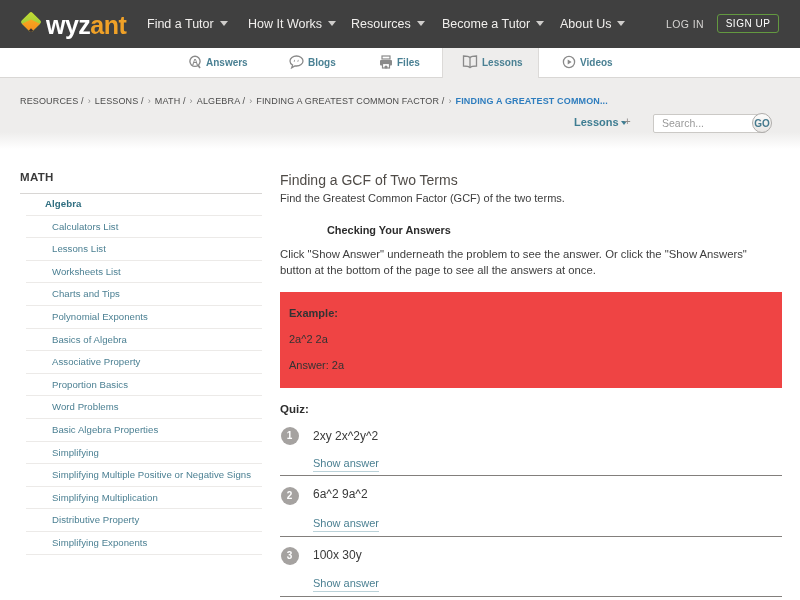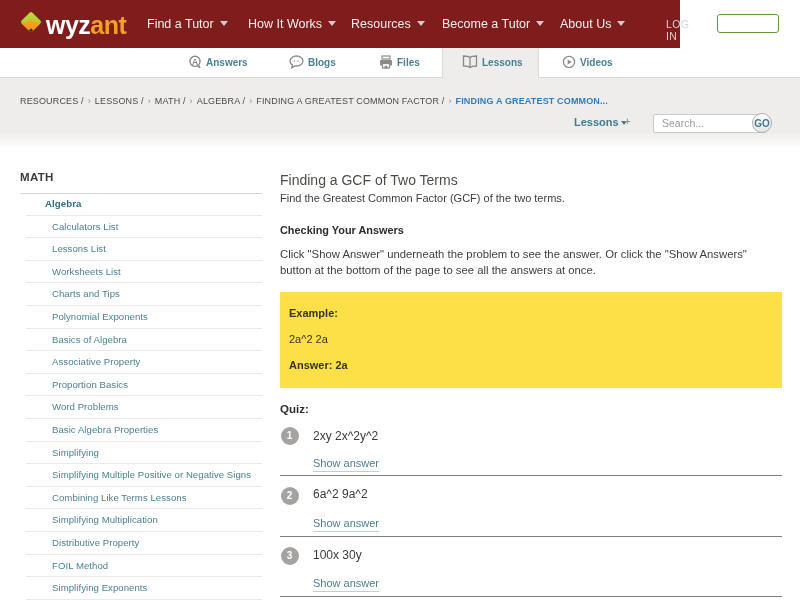--- a/index.html
+++ b/index.html
@@ -1,19 +1,19 @@
 <!DOCTYPE html>
 <html><head><meta charset="utf-8">
 <style>
 *{margin:0;padding:0;box-sizing:border-box;}
 html,body{width:800px;height:600px;overflow:hidden;background:#fff;font-family:"Liberation Sans",sans-serif;}
 .abs{position:absolute;}
 #page{position:relative;width:800px;height:600px;}
 
-#hdr{position:absolute;left:0;top:0;width:680px;height:48px;background:#7f1d1d;}
+#hdr{position:absolute;left:0;top:0;width:800px;height:48px;background:#404040;}
 .nav{position:absolute;color:#f1efed;font-size:12.5px;top:17px;white-space:nowrap;}
 .car{display:inline-block;width:0;height:0;border-left:4px solid transparent;border-right:4px solid transparent;border-top:5px solid #cfcdcb;margin-left:6px;vertical-align:2px;}
 #login{position:absolute;left:666px;top:18px;color:#d6d4d2;font-size:10.5px;letter-spacing:.4px;}
 #signup{position:absolute;left:717px;top:14px;width:62px;height:19px;border:1px solid #639940;border-radius:3px;color:#fff;font-size:10px;letter-spacing:.5px;text-align:center;line-height:18px;}
 
 #logotxt{position:absolute;left:46px;top:11px;font-size:25px;font-weight:bold;letter-spacing:-.5px;color:#fff;}
 #logotxt .o{color:#f0a127;}
 
 #subnav{position:absolute;left:0;top:48px;width:800px;height:30px;background:#fff;border-bottom:1px solid #d9d7d5;}
 #acttab{position:absolute;left:442px;top:48px;width:97px;height:30px;background:#eeedec;border-left:1px solid #dcdad8;border-right:1px solid #dcdad8;}
@@ -32,27 +32,27 @@
 
 #math{position:absolute;left:20px;top:171px;font-size:11.5px;font-weight:bold;color:#3a3a3a;letter-spacing:.3px;}
 #mathhr{position:absolute;left:20px;top:193px;width:242px;height:1px;background:#d8d6d4;}
 #side{position:absolute;left:26px;top:193px;width:236px;}
 #side div{height:22.6px;border-bottom:1px solid #eceae8;font-size:9.6px;letter-spacing:.05px;color:#4c8093;line-height:22.6px;padding-left:26px;white-space:nowrap;}
 #side div.alg{font-size:9.7px;font-weight:bold;color:#2f6e80;padding-left:19px;}
 
 .ct{position:absolute;left:280px;white-space:nowrap;}
 #title{top:171.5px;font-size:14px;color:#4f4b47;}
 #subt{top:192px;font-size:11px;color:#3e3e3e;}
-#chk{top:223.5px;font-size:10.9px;font-weight:bold;color:#2c2c2c;}
+#chk{top:223.5px;font-size:10.9px;font-weight:bold;color:#2c2c2c;margin-left:47px;}
 #para{top:245.5px;font-size:11.3px;color:#3e3e3e;line-height:16px;width:502px;white-space:normal;}
-#exbox{position:absolute;left:280px;top:292px;width:502px;height:96px;background:#fde047;}
+#exbox{position:absolute;left:280px;top:292px;width:502px;height:96px;background:#ef4444;}
 #exbox div{position:absolute;left:9px;font-size:11px;color:#333;}
 #ex1{top:15px;font-weight:bold;}
 #ex2{top:41px;}
-#ex3{top:67px;font-weight:bold;}
+#ex3{top:67px;}
 #quiz{top:403px;font-size:11.5px;font-weight:bold;color:#2c2c2c;}
 .qc{position:absolute;left:280.5px;width:18px;height:18px;border-radius:50%;background:#a5a2a0;color:#fff;font-size:10px;font-weight:bold;text-align:center;line-height:18px;}
 .qt{position:absolute;left:313px;font-size:12px;color:#3a3a3a;}
 .sa{position:absolute;left:313px;font-size:11px;color:#4c8193;border-bottom:1px solid #bad1d8;padding-bottom:2px;}
 .ql{position:absolute;left:280px;width:502px;height:1px;background:#827f7c;}
 </style></head>
 <body>
 <div id="page">
   <div id="hdr">
     <svg class="abs" style="left:20px;top:11px" width="22" height="22" viewBox="0 0 22 22">
@@ -135,24 +135,22 @@
     <div>Worksheets List</div>
     <div>Charts and Tips</div>
     <div>Polynomial Exponents</div>
     <div>Basics of Algebra</div>
     <div>Associative Property</div>
     <div>Proportion Basics</div>
     <div>Word Problems</div>
     <div>Basic Algebra Properties</div>
     <div>Simplifying</div>
     <div>Simplifying Multiple Positive or Negative Signs</div>
-    <div>Combining Like Terms Lessons</div>
     <div>Simplifying Multiplication</div>
     <div>Distributive Property</div>
-    <div>FOIL Method</div>
     <div>Simplifying Exponents</div>
   </div>
 
   <div class="ct" id="subt">Find the Greatest Common Factor (GCF) of the two terms.</div>
   <div class="ct" id="title">Finding a GCF of Two Terms</div>
   <div class="ct" id="chk">Checking Your Answers</div>
   <div class="ct" id="para">Click "Show Answer" underneath the problem to see the answer. Or click the "Show Answers"<br>button at the bottom of the page to see all the answers at once.</div>
   <div id="exbox">
     <div id="ex1">Example:</div>
     <div id="ex2">2a^2 2a</div>

